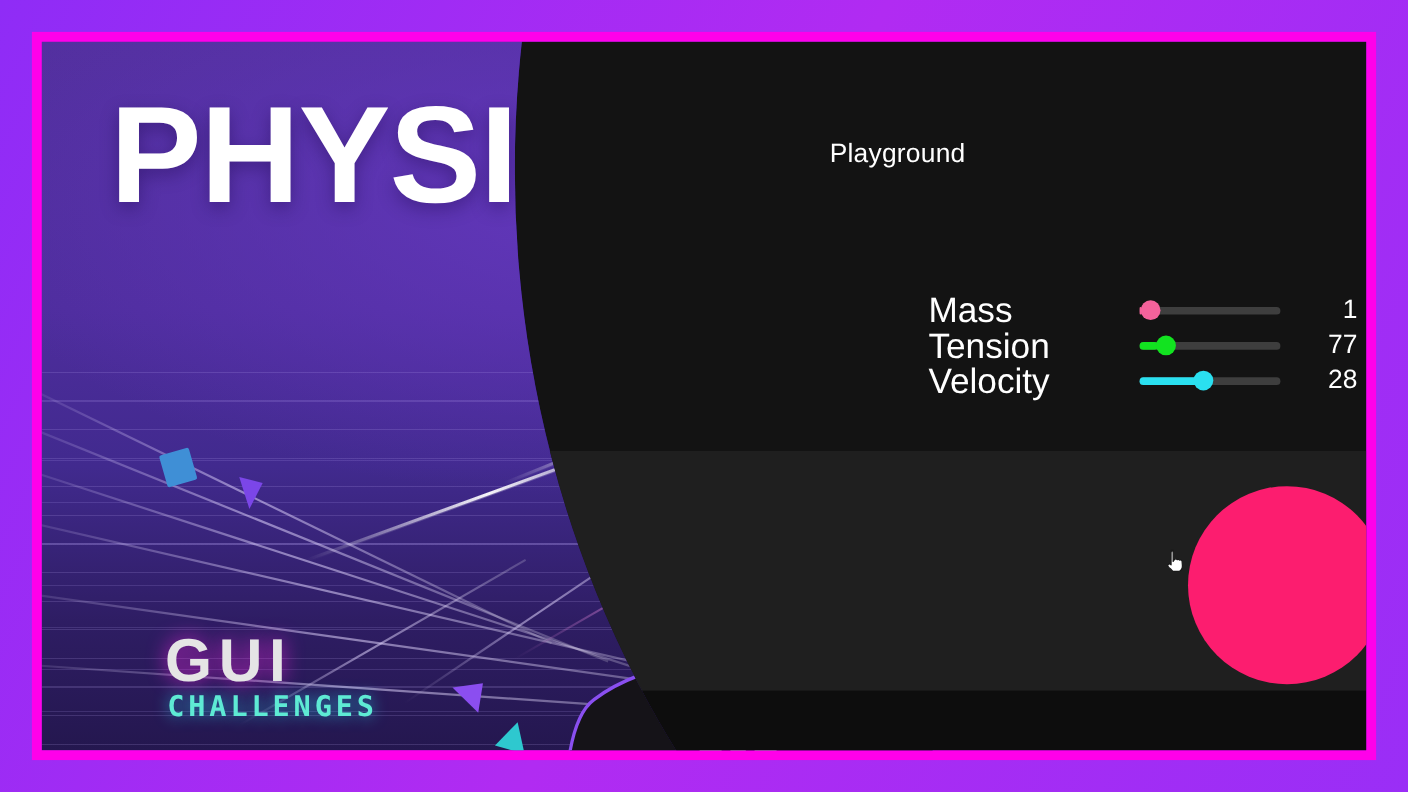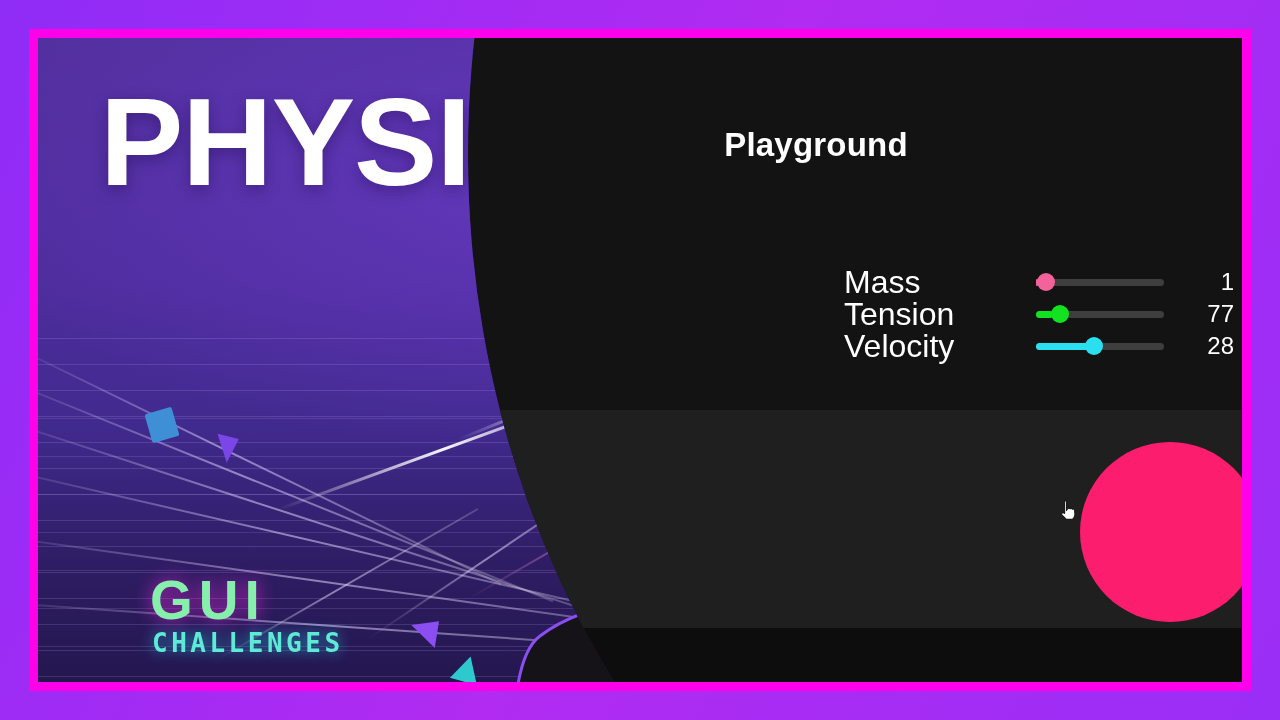--- a/index.html
+++ b/index.html
@@ -88,21 +88,21 @@
   .title{
     position:absolute; left:62px; top:38px;
     font-size:125px; font-weight:700; color:#fff;
     letter-spacing:-1px; line-height:1.05;
     text-shadow:0 5px 16px rgba(20,0,60,.35);
   }
 
   
   .logo{ position:absolute; left:112px; top:536px; }
   .logo-gui{
-    font-size:55px; font-weight:700; color:#86efac;
+    font-size:55px; font-weight:700; color:#e5e5e5;
     letter-spacing:6px; line-height:.95;
     text-shadow:0 0 18px rgba(255,41,232,.75);
   }
   .logo-ch{
     font-size:26px; font-weight:700; color:#5eead4;
     letter-spacing:3.5px; margin-top:2px; margin-left:2px;
     text-shadow:0 0 14px rgba(43,217,245,.7);
     font-family:"DejaVu Sans Mono", monospace;
   }
 
@@ -136,21 +136,21 @@
   }
   .band-foot{
     position:absolute; left:0; right:0; top:590px; bottom:0;
     background:#0d0d0d;
     clip-path: ellipse(100% 1200% at 100% 18%);
   }
 
   .app-title{
     position:absolute; left:0; right:0; top:88px;
     text-align:center; color:#fff;
-    font-size:33px; font-weight:700;
+    font-size:24px; font-weight:400;
     padding-left:352px;
     letter-spacing:.2px;
   }
 
   .controls{
     position:absolute; left:806px; top:228px; width:406px;
   }
   .ctrl-row{
     display:flex; align-items:center; height:32px;
   }

